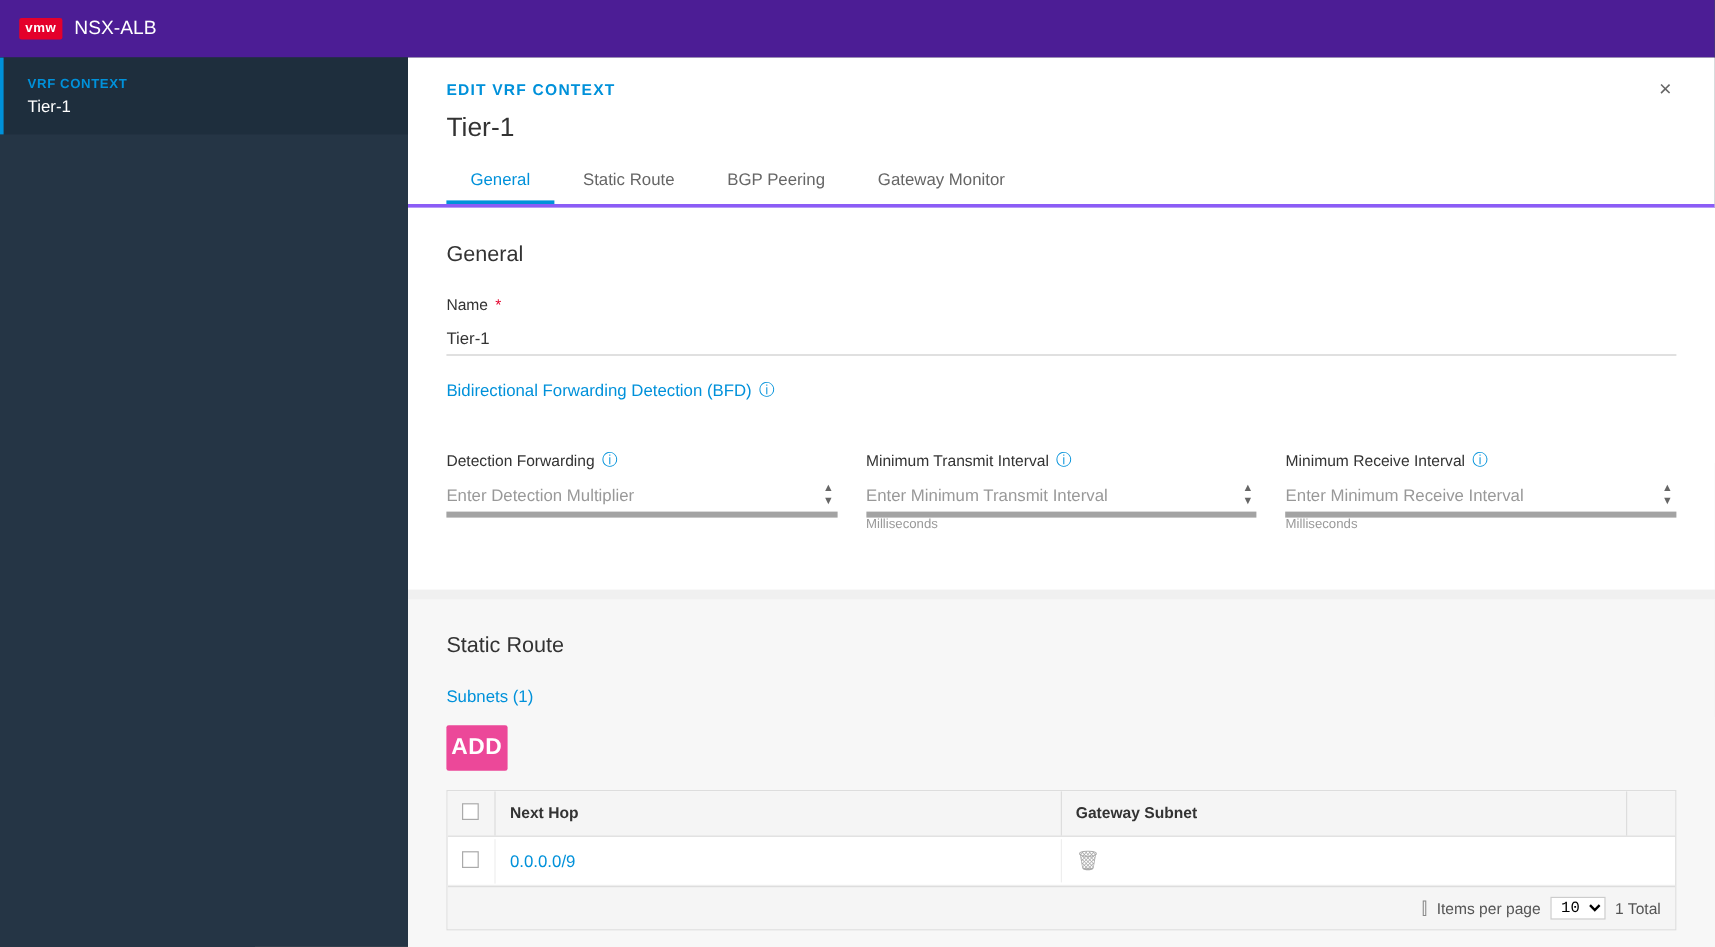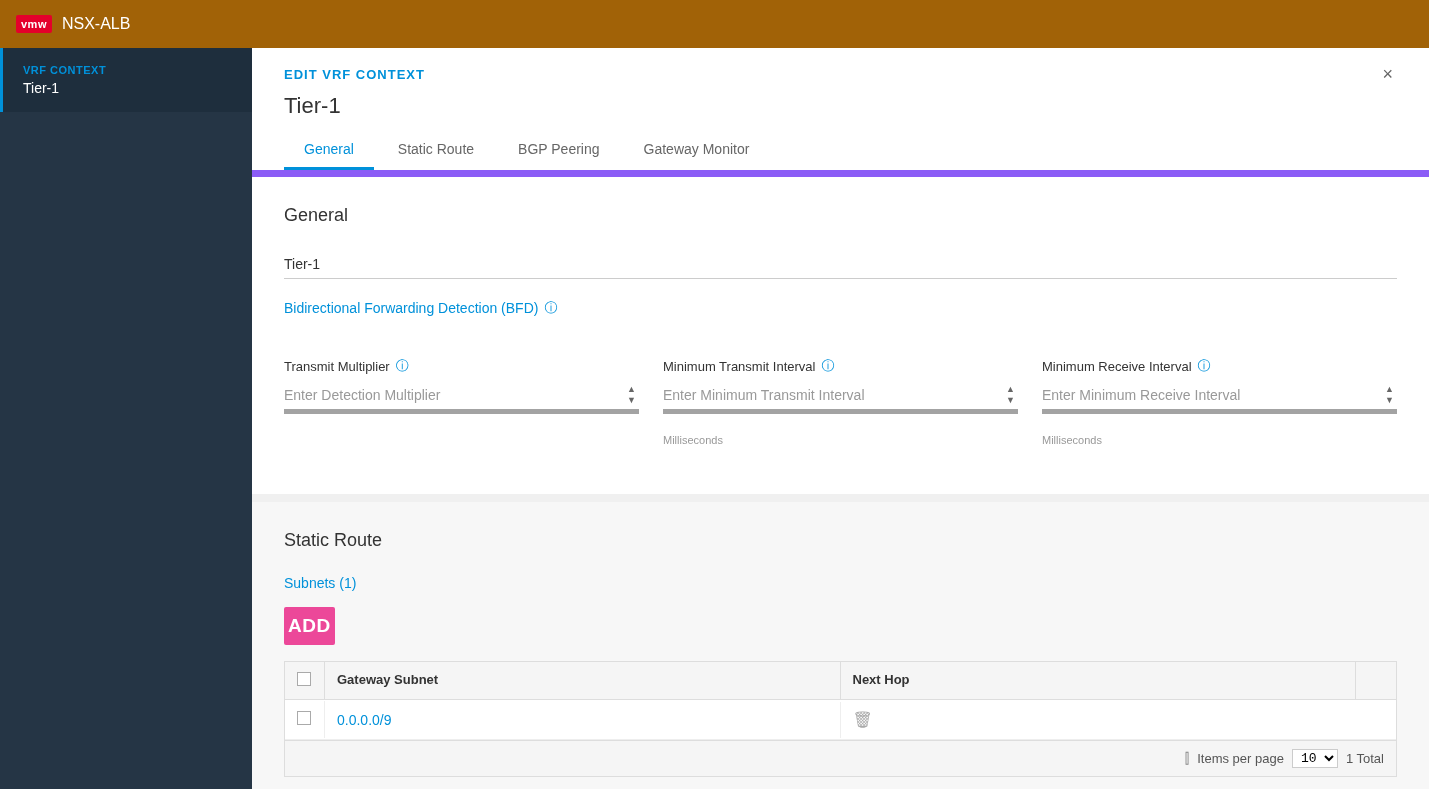--- a/index.html
+++ b/index.html
@@ -1,19 +1,19 @@
 <!DOCTYPE html>
 <html><head>
   <meta charset="utf-8">
   <style>
     * { box-sizing: border-box; margin: 0; padding: 0; }
     body { font-family: Arial, sans-serif; background: #1e2a35; width: 1429px; height: 789px; overflow: hidden; }
 
     .topbar {
-      background: #a16207;
+      background: #4c1d95;
       height: 48px;
       display: flex;
       align-items: center;
       padding: 0 16px;
       gap: 10px;
     }
     .vmw-logo {
       background: #e4002b;
       color: white;
       font-size: 11px;
@@ -27,21 +27,21 @@
       font-size: 16px;
       font-weight: 500;
     }
 
     .layout {
       display: flex;
       height: calc(789px - 48px);
     }
 
     .sidebar {
-      width: 252px;
+      width: 340px;
       background: #253545;
       flex-shrink: 0;
       padding: 0;
     }
     .sidebar-item {
       padding: 16px 20px;
       background: #1e2e3d;
       border-left: 3px solid #0091da;
     }
     .sidebar-item-label {
@@ -61,21 +61,21 @@
       flex: 1;
       background: #f0f0f0;
       display: flex;
       flex-direction: column;
       overflow: hidden;
     }
 
     .panel-header {
       background: #fff;
       padding: 16px 32px 0 32px;
-      border-bottom: 7px solid #8b5cf6;
+      border-bottom: 3px solid #8b5cf6;
       display: flex;
       flex-direction: column;
       gap: 0;
     }
     .panel-header-top {
       display: flex;
       justify-content: space-between;
       align-items: center;
       padding-bottom: 8px;
     }
@@ -211,21 +211,21 @@
       border: none;
       cursor: pointer;
       color: #666;
       font-size: 9px;
       line-height: 1;
       padding: 1px 3px;
     }
     .field-hint {
       font-size: 11px;
       color: #999;
-      margin-top: 20px;
+      margin-top: 0;
     }
 
     .static-route-section {
       background: #f7f7f7;
       padding: 28px 32px;
     }
 
     .subnets-label {
       color: #0091da;
       font-size: 14px;
@@ -352,35 +352,39 @@
         <div class="tab">Gateway Monitor</div>
       </div>
     </div>
 
     <div class="panel-content">
 
       <div class="section">
         <div class="section-title">General</div>
 
         <div class="field-group">
+          <div class="field-label">
+            <span>Name</span>
+            <span class="required-star">*</span>
+          </div>
           <input class="field-input" value="Tier-1" type="text" style="">
         </div>
 
         <div style="margin-bottom: 20px;">
           <a class="bfd-link">
             <span>Bidirectional Forwarding Detection (BFD)</span>
             <span class="info-icon">ⓘ</span>
           </a>
         </div>
 
         <div class="three-col">
 
           <div class="field-group">
             <div class="field-label">
-              <span>Transmit Multiplier</span>
+              <span>Detection Forwarding</span>
               <span class="info-icon">ⓘ</span>
             </div>
             <div class="spinner-input-wrap">
               <input class="spinner-input" type="text" placeholder="Enter Detection Multiplier" style="">
               <div class="spinner-btns">
                 <button class="spinner-btn">▲</button>
                 <button class="spinner-btn">▼</button>
               </div>
             </div>
           </div>
@@ -421,22 +425,22 @@
         <div class="section-title">Static Route</div>
         <div class="subnets-label">Subnets (1)</div>
         <button class="add-btn">ADD</button>
 
         <div class="table-wrap">
 
           <div class="table-header">
             <div class="th">
               <span class="checkbox"></span>
             </div>
+            <div class="th">Next Hop</div>
             <div class="th">Gateway Subnet</div>
-            <div class="th">Next Hop</div>
             <div class="th"></div>
           </div>
 
           <div class="table-row">
             <div class="td">
               <span class="checkbox"></span>
             </div>
             <div class="td blue-link">0.0.0.0/9</div>
             <div class="td">
               <span class="delete-icon">🗑</span>

